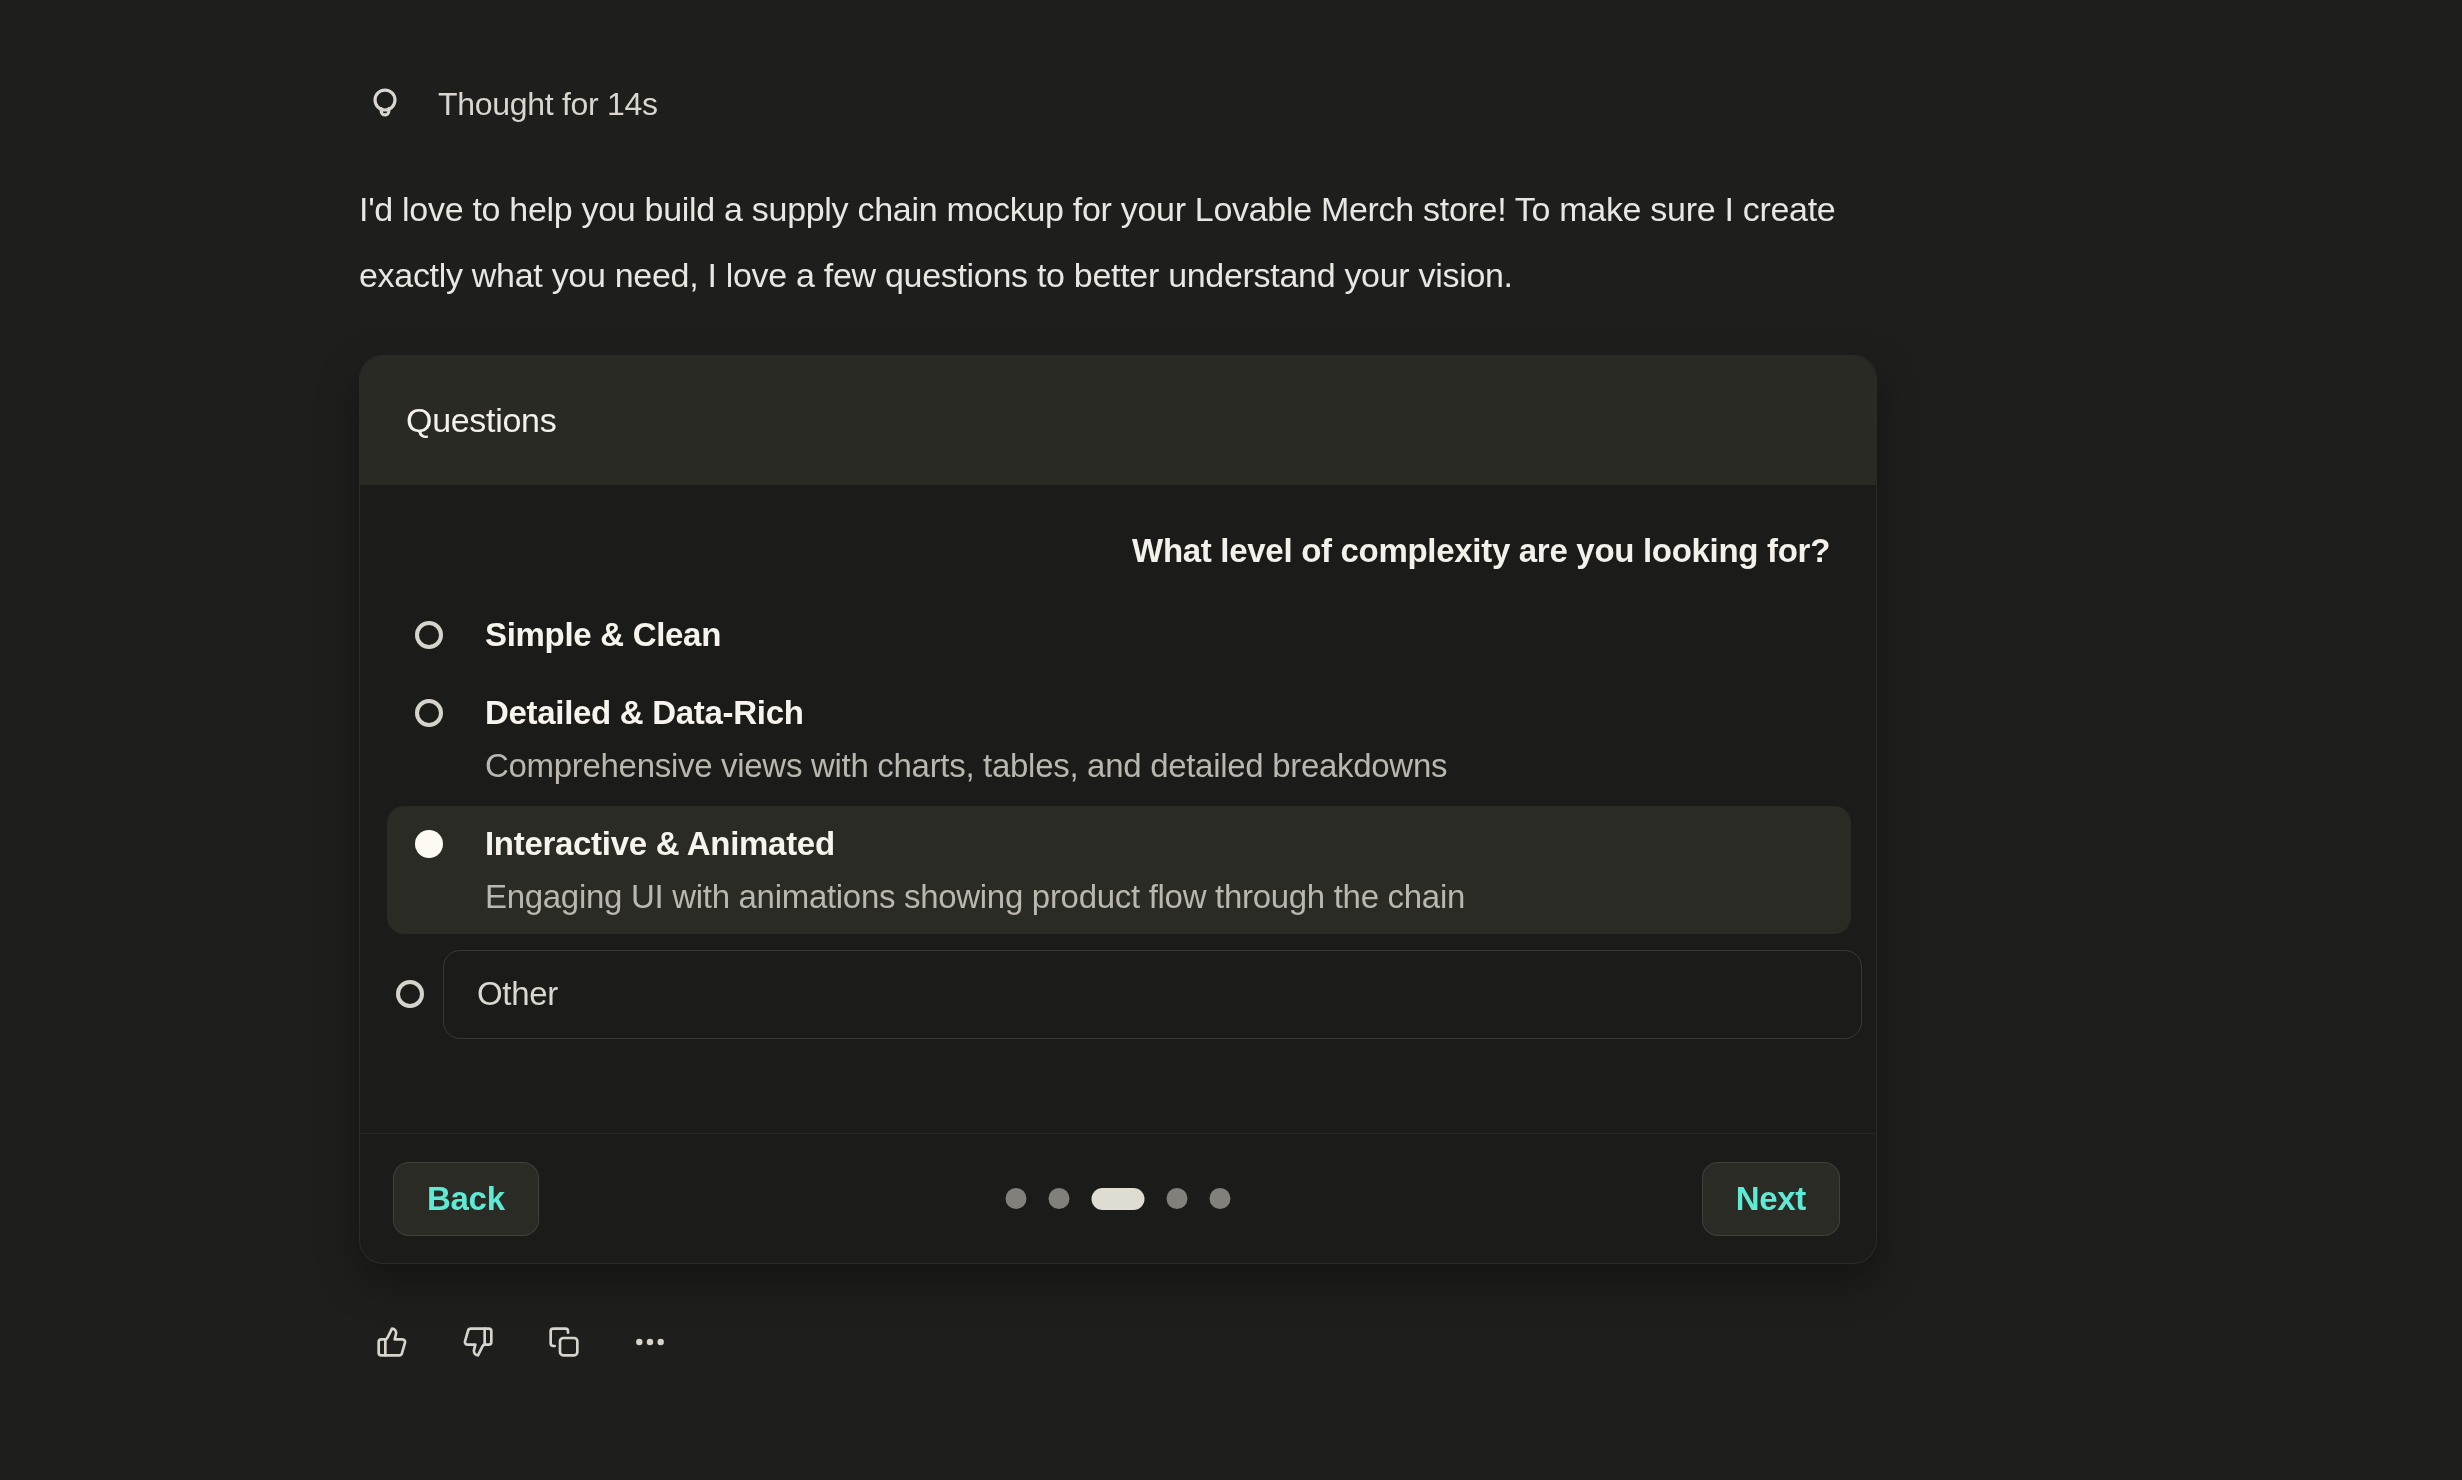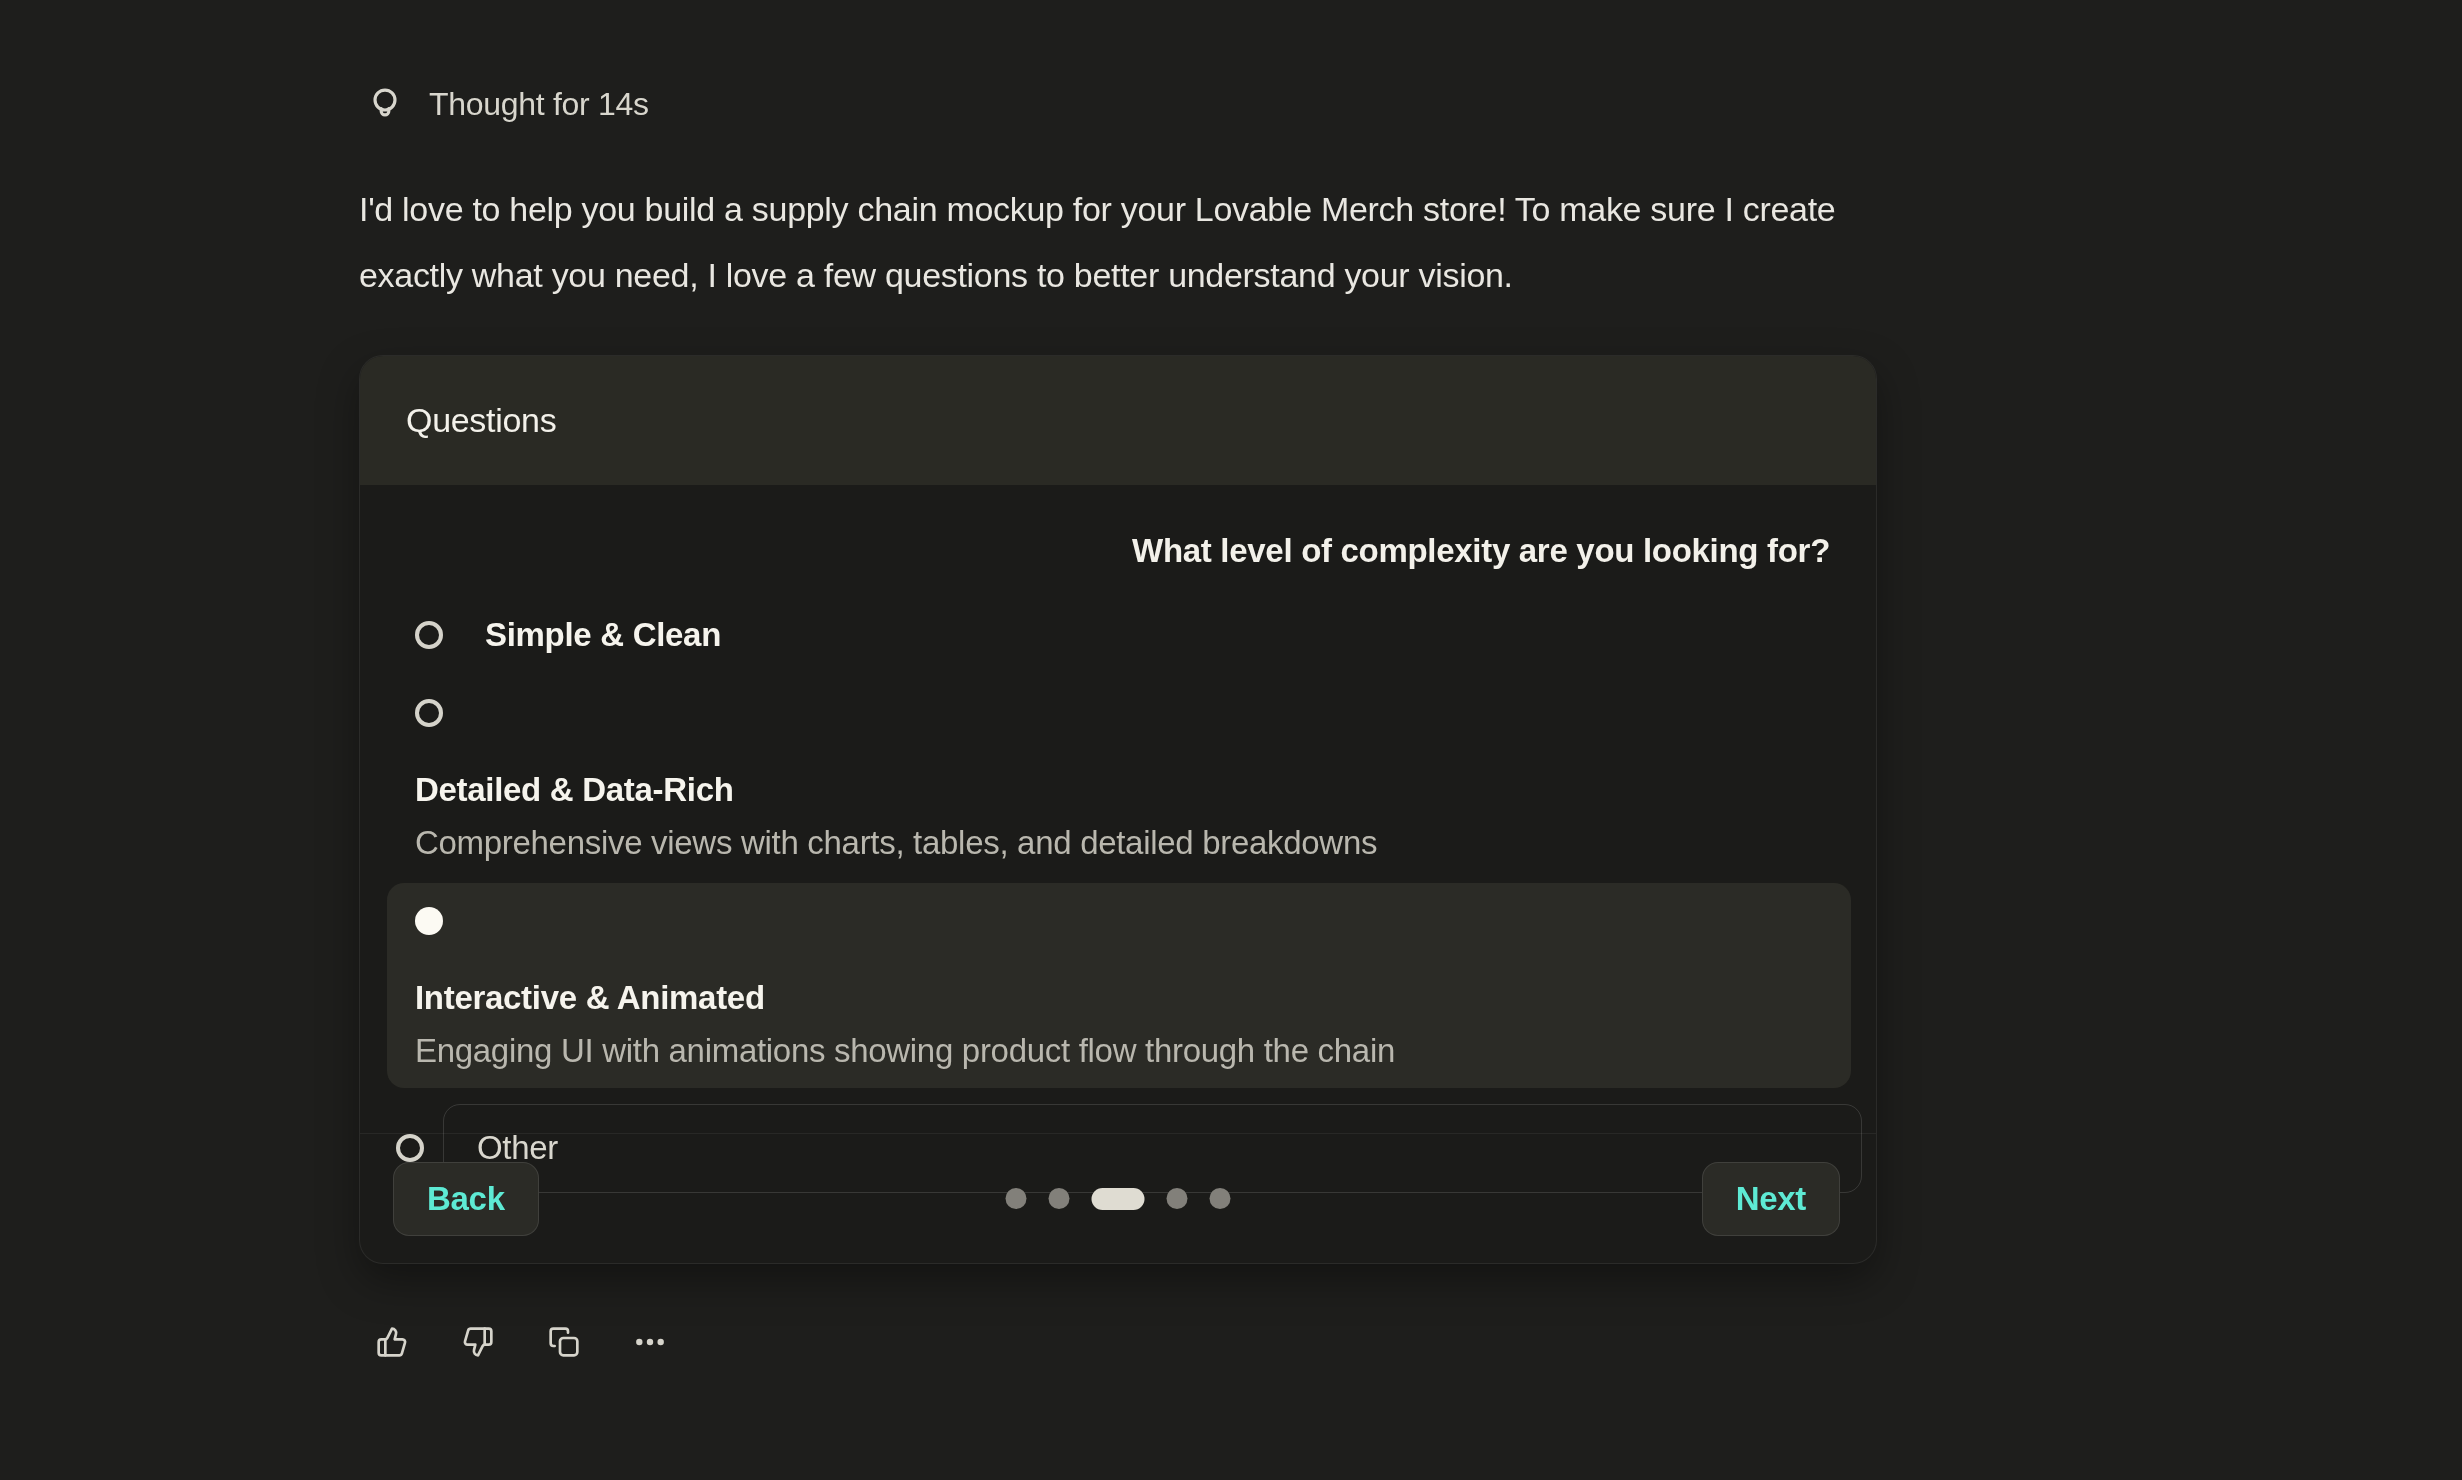--- a/index.html
+++ b/index.html
@@ -8,21 +8,21 @@
     background: #1e1e1c;
     font-family: "Liberation Sans", sans-serif;
     color: #e9e7e1;
     overflow: hidden;
   }
   .page { position: relative; width: 2462px; height: 1480px; }
 
   
   .thought-row {
     position: absolute; left: 366px; top: 85px;
-    display: flex; align-items: center; gap: 25px;
+    display: flex; align-items: center; gap: 34px;
     color: #d8d6cd;
   }
   .thought-row .bulb { width: 38px; height: 38px; flex: none; }
   .thought-label { font-size: 32px; letter-spacing: -0.3px; }
 
   
   .assistant-text {
     position: absolute; left: 359px; top: 176px; width: 1897px;
     font-size: 34px; line-height: 66px; letter-spacing: -0.3px;
     color: #e9e7e1;
@@ -52,21 +52,21 @@
     font-size: 33px; line-height: 41px; font-weight: 700;
     color: #f3f1ea; letter-spacing: -0.3px; text-align: right;
   }
 
   .options { margin: 26.4px -21px 0 -19px; }
   .option {
     display: flex; align-items: flex-start; gap: 42px;
     padding: 17px 28px;
     border-radius: 17px;
   }
-  .option + .option { margin-top: 2.9px; flex-direction: column; }
+  .option + .option { margin-top: 2.9px; }
   .option.selected { background: #2b2b26; }
   .radio {
     width: 28px; height: 28px; flex: none;
     border-radius: 50%;
     border: 4px solid #d5d3ca;
     box-sizing: border-box;
     margin-top: 7px;
   }
   .option.selected .radio { border: 0; background: #fcfaf3; }
   .option-label {

